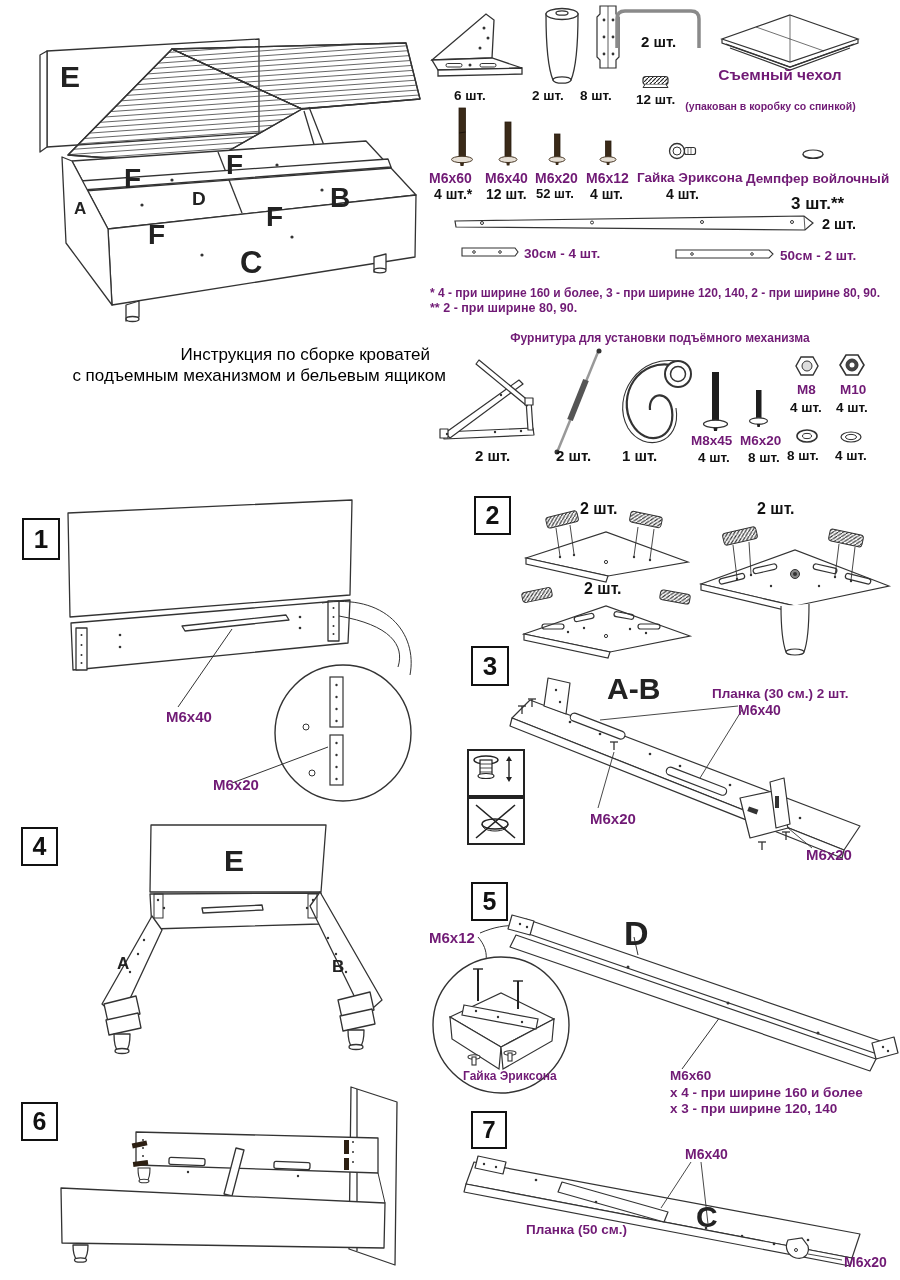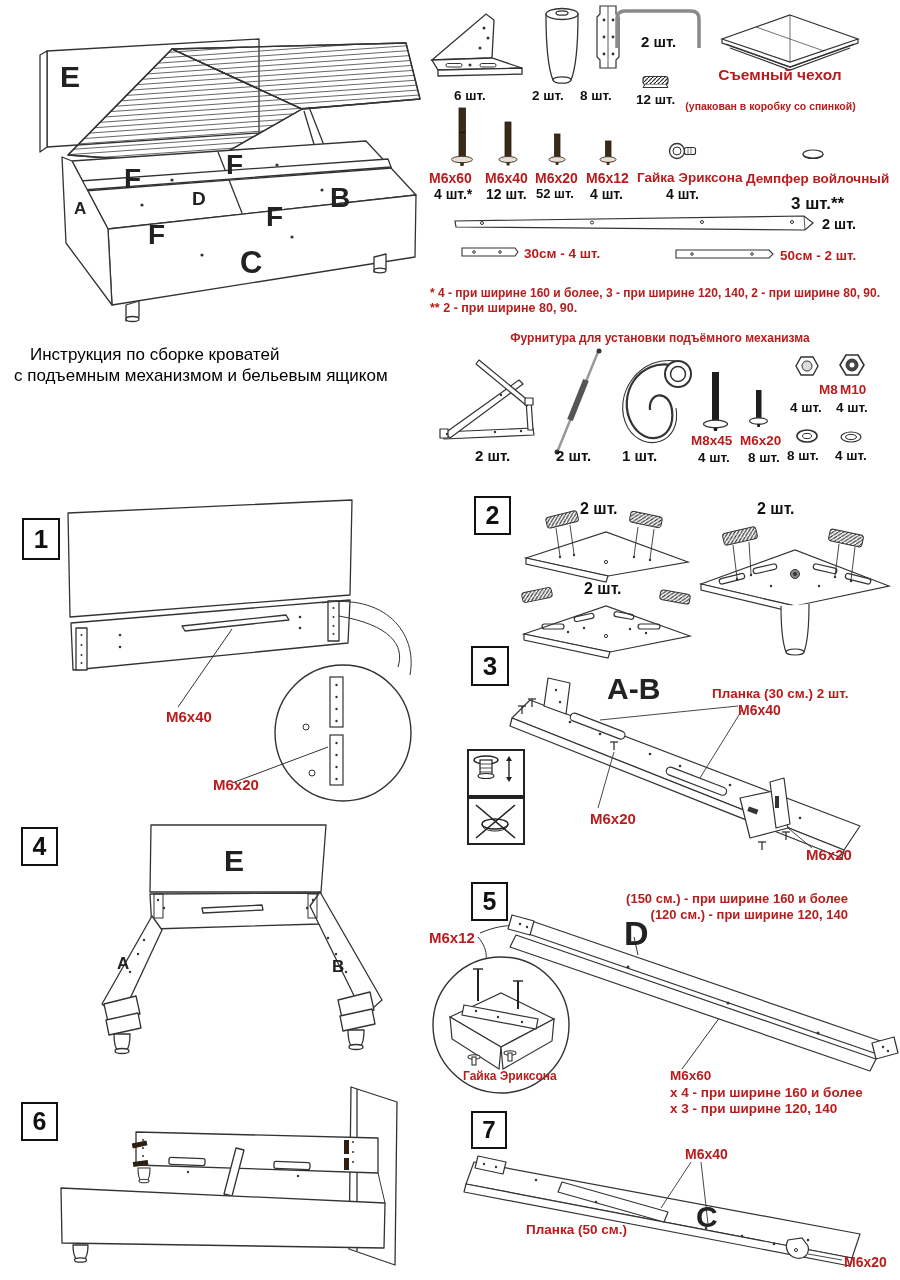--- a/index.html
+++ b/index.html
@@ -1,22 +1,22 @@
 <!DOCTYPE html>
 <html><head>
 <meta charset="utf-8">
 <style>
   html,body{margin:0;padding:0;background:#fff;}
   .page{position:relative;width:900px;height:1280px;background:#fff;overflow:hidden;
         font-family:"Liberation Sans",sans-serif;color:#111;}
   .abs{position:absolute;}
-  .lbl{position:absolute;font-weight:bold;font-size:13.5px;white-space:nowrap;color:#b91c1c;}
+  .lbl{position:absolute;font-weight:bold;font-size:13.5px;white-space:nowrap;color:#701a75;}
   .qty{position:absolute;font-weight:bold;font-size:13.5px;white-space:nowrap;color:#111;text-align:center;}
   .big{position:absolute;font-weight:bold;color:#222;}
-  .ttl{position:absolute;text-align:left;font-size:17px;color:#000;}
+  .ttl{position:absolute;text-align:right;font-size:17px;color:#000;}
   .stepbox{position:absolute;border:2px solid #111;background:#fff;display:flex;
            align-items:center;justify-content:center;font-weight:bold;font-size:26px;color:#111;}
   .iconbox{position:absolute;border:2px solid #222;background:#fff;}
   svg{display:block;overflow:visible;}
 </style>
 </head>
 <body>
 
 <div class="page">
 
@@ -266,21 +266,21 @@
   <ellipse cx="10.5" cy="33" rx="9" ry="3.2" fill="#fff" stroke="#333" stroke-width="1.2"></ellipse>
   <path d="M9,36 h3.2 l-0.4,3 h-2.4 z" fill="#1e1e1e"></path>
 </svg>
 <div class="lbl" style="left:740px;top:433px">M6x20</div>
 <div class="qty" style="left:748px;top:450px">8 шт.</div>
 
 <svg class="abs" style="left:794px;top:355px" width="26" height="22">
   <polygon points="7,2 19,2 24,11 19,20 7,20 2,11" fill="#fff" stroke="#333" stroke-width="1.4"></polygon>
   <circle cx="13" cy="11" r="5" fill="#ddd" stroke="#333"></circle>
 </svg>
-<div class="lbl" style="left:819px;top:382px">M8</div>
+<div class="lbl" style="left:797px;top:382px">M8</div>
 <div class="qty" style="left:790px;top:400px">4 шт.</div>
 
 <svg class="abs" style="left:838px;top:353px" width="28" height="24">
   <polygon points="8,2 20,2 26,12 20,22 8,22 2,12" fill="#fff" stroke="#333" stroke-width="1.6"></polygon>
   <circle cx="14" cy="12" r="6" fill="#444" stroke="#333"></circle>
   <circle cx="14" cy="12" r="2.5" fill="#fff"></circle>
 </svg>
 <div class="lbl" style="left:840px;top:382px">M10</div>
 <div class="qty" style="left:836px;top:400px">4 шт.</div>
 
@@ -521,24 +521,20 @@
         <circle cx="294" cy="152" r="1.2"></circle>
     <rect x="102" y="74" width="9" height="24" fill="none" stroke="#333"></rect>
     <rect x="256" y="74" width="9" height="24" fill="none" stroke="#333"></rect>
   </g>
 </svg>
 <div class="big" style="left:224px;top:844px;font-size:30px">E</div>
 <div class="big" style="left:117px;top:954px;font-size:17px">A</div>
 <div class="big" style="left:332px;top:957px;font-size:17px">B</div>
 
 <div class="stepbox" style="left:471px;top:882px;width:33px;height:35px;font-size:25px">5</div>
-<div class="lbl" style="left:600px;top:891px;width:248px;text-align:right;font-size:13px;line-height:15.5px;white-space:normal">
-  <div>(150 см.) - при ширине 160 и более</div>
-  <div>(120 см.) - при ширине 120, 140</div>
-</div>
 <svg class="abs" style="left:428px;top:905px" width="472" height="200">
   <g fill="none" stroke="#333" stroke-width="1">
     <path d="M52,28 C80,16 100,20 114,30"></path>
     <path d="M50,32 C62,46 60,60 50,72"></path>
     <line x1="206" y1="32" x2="210" y2="50"></line>
     <line x1="292" y1="112" x2="254" y2="164"></line>
   </g>
   <circle cx="73" cy="120" r="68" fill="#fff" stroke="#333" stroke-width="1.4"></circle>
   <g fill="#fff" stroke="#333" stroke-width="1.2" stroke-linejoin="round">
     <polygon points="98,14 458,138 452,150 92,26"></polygon>

